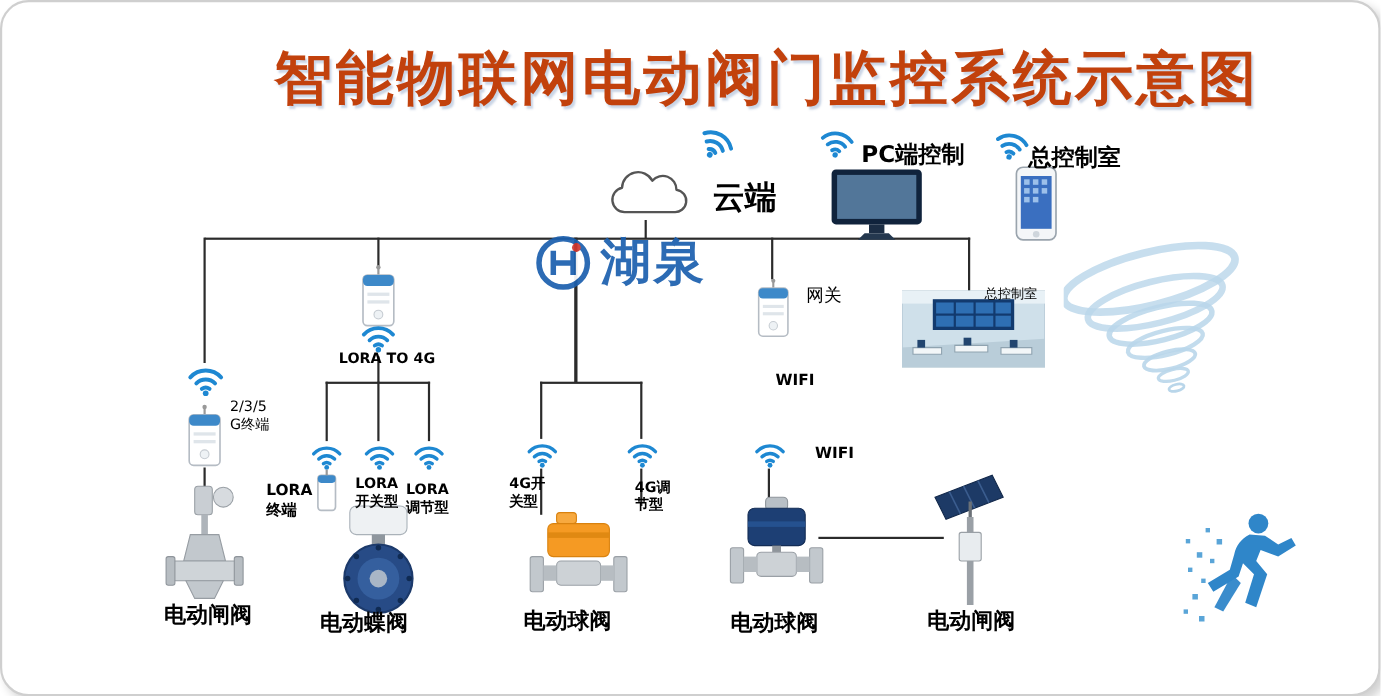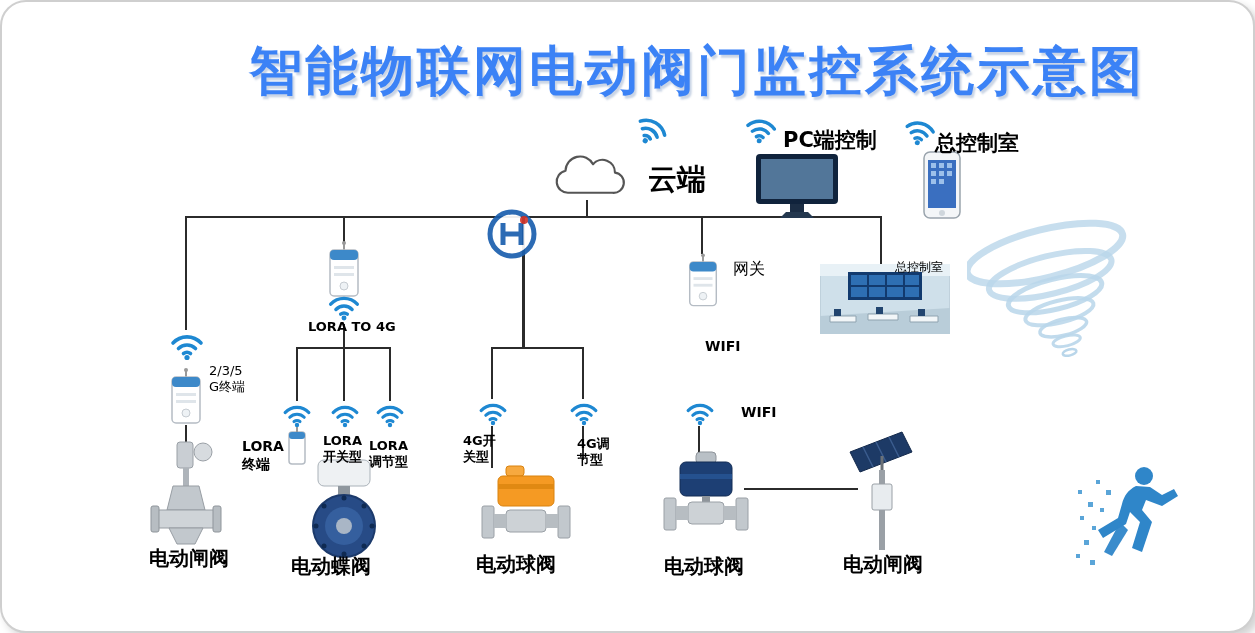--- a/index.html
+++ b/index.html
@@ -6,21 +6,21 @@
   html,body { background:#ffffff; }
   body { font-family:"DejaVu Sans","Liberation Sans",sans-serif; }
   .canvas {
     position:relative; width:1255px; height:633px; background:#ffffff;
     border:2px solid #cfcfcf; border-radius:26px; overflow:hidden;
     box-shadow:5px 5px 9px rgba(0,0,0,0.18);
   }
   .line { position:absolute; background:#2b2b2b; z-index:5; }
   .title {
     position:absolute; left:190px; top:34px; width:1010px; text-align:center;
-    font-size:53px; font-weight:900; color:#3b82f6; letter-spacing:3px;
+    font-size:53px; font-weight:900; color:#c2410c; letter-spacing:3px;
     white-space:nowrap; z-index:20;
     text-shadow:2px 3px 2px rgba(60,100,160,0.28);
   }
   .label { position:absolute; color:#000; font-weight:700; z-index:15; white-space:nowrap; }
   .small { position:absolute; color:#000; font-size:13px; line-height:1.25; white-space:pre-line; z-index:15; }
   .bold { font-weight:700; }
   .wifi-icon { position:absolute; z-index:10; line-height:0; }
   .node { position:absolute; z-index:10; line-height:0; }
   .wm-company {
     position:absolute; left:272px; top:310px; font-size:47px; color:#6f6f6f;
@@ -121,20 +121,21 @@
       <circle cx="20" cy="63" r="3" fill="#cfd6dc"></circle>
     </svg>
   </div>
 
   <div class="wm-logo">
     <svg viewBox="0 0 52 52" width="52" height="52">
       <circle cx="26" cy="26" r="22" fill="#ffffff" stroke="#1b5fae" stroke-width="5"></circle>
       <path d="M17,15 V37 M35,15 V37 M17,26 H35" stroke="#1b5fae" stroke-width="5" fill="none"></path>
       <circle cx="38" cy="12" r="4" fill="#d2372e"></circle>
     </svg>
+    <span class="logo-text">湖泉</span>
   </div>
 
   <span class="wifi-icon" style="left:165px;top:325px;width:40px;"><svg viewBox="0 0 40 34" style="width:100%;height:auto;">
         <g fill="none" stroke="#1e88d2" stroke-width="3.6" stroke-linecap="round">
           <path d="M6,16 A19,19 0 0 1 34,16"></path>
           <path d="M11.5,21.5 A12,12 0 0 1 28.5,21.5"></path>
           <path d="M16.5,26.5 A6,6 0 0 1 23.5,26.5"></path>
         </g>
         <circle cx="20" cy="30.5" r="2.6" fill="#1e88d2"></circle>
       </svg></span>

